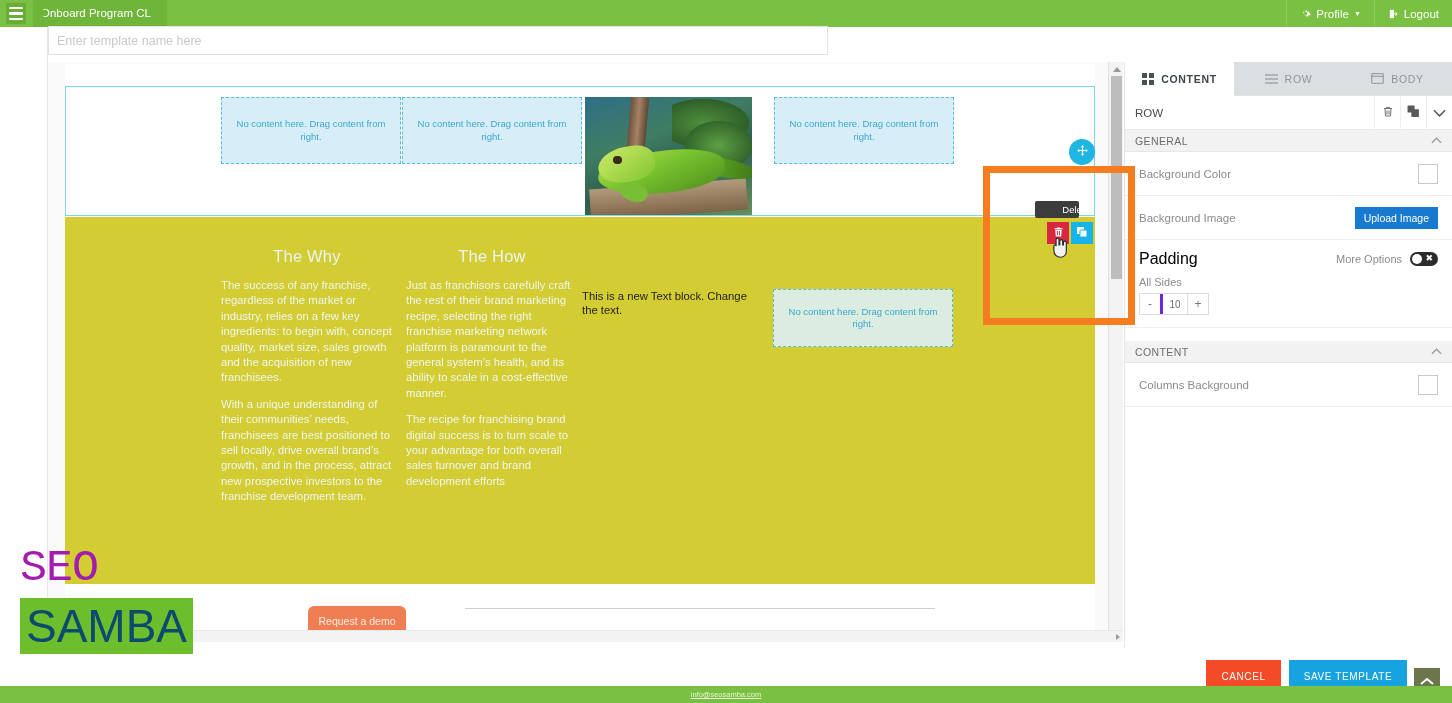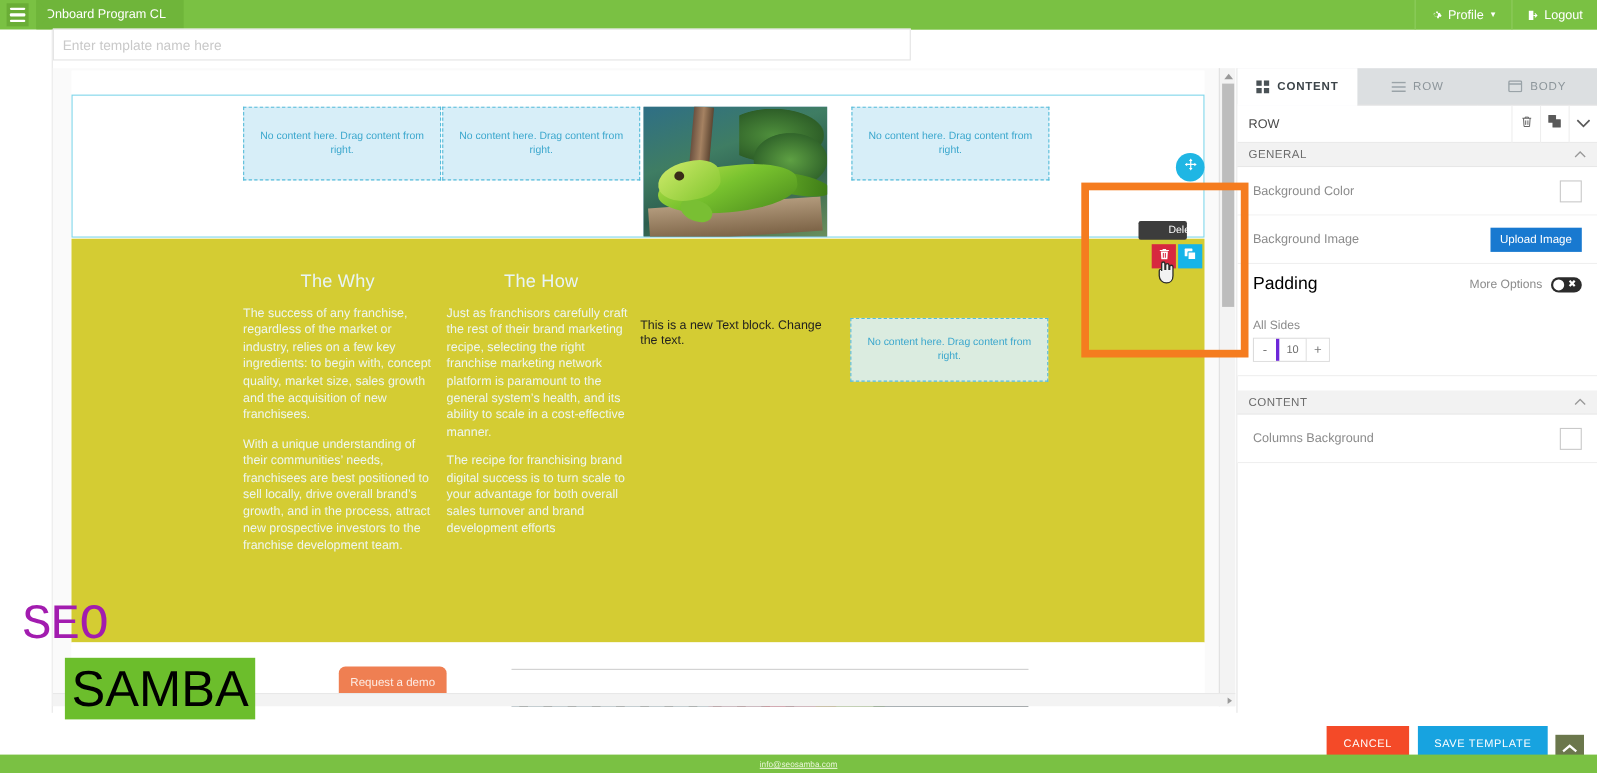--- a/index.html
+++ b/index.html
@@ -250,21 +250,21 @@
   .pad-block { padding:10px 14px 12px; border-bottom:1px solid #efefef; background:#fff; }
   .pad-row1 { display:flex; align-items:center; }
   .more-lbl { margin-left:auto; font-size:11px; color:#8b8b8b; margin-right:8px; }
   .toggle {
     width:28px; height:14px; border-radius:8px; background:#2b2b2b;
     position:relative; cursor:pointer;
   }
   .toggle .knob { position:absolute; left:2px; top:2px; width:10px;height:10px;
     border-radius:50%; background:#fff; }
   .toggle .x { position:absolute; right:5px; top:1px; font-size:9px; color:#fff; }
-  .pad-sub { font-size:11px; color:#8b8b8b; margin:22px 0 5px; }
+  .pad-sub { font-size:11px; color:#8b8b8b; margin:8px 0 5px; }
   .stepper { display:flex; width:70px; height:22px; border:1px solid #dcdcdc; }
   .stepper .sbtn { width:20px; display:flex; align-items:center; justify-content:center;
     font-size:12px; color:#7a7a7a; cursor:pointer; background:#fff; }
   .stepper .sval { flex:1; display:flex; align-items:center; justify-content:center;
     font-size:10px; color:#6d6d6d; border-left:3px solid #6d28d9; border-right:1px solid #dcdcdc; }
 
   
   .bottom-actions { position:absolute; left:0; top:660px; width:1452px; height:30px; }
   .btn-cancel, .btn-save {
     position:absolute; top:0; height:33px; border:none; color:#ffffff;
@@ -287,24 +287,23 @@
   }
   .footer a { color:#e9f6d8; text-decoration:underline; }
 
   
   .wm { position:absolute; left:20px; top:540px; z-index:40; }
   .wm .seo {
     font-size:45px; line-height:58px; color:#a21caf; font-weight:400;
     font-family:Liberation Mono, monospace; letter-spacing:-1px;
   }
   .wm .samba {
-    background:#6cbe2c; color:#000000; font-size:46px; line-height:56px;
+    background:#6cbe2c; color:#0c4a6e; font-size:46px; line-height:56px;
     padding:0 6px; display:inline-block; letter-spacing:0px;
     font-family:"Liberation Sans", sans-serif;
-    margin-left:39px;
   }
 </style>
 </head>
 <body>
 
 <div id="app">
 
   <div class="topbar">
     <div class="hamburger">
       <i></i>

